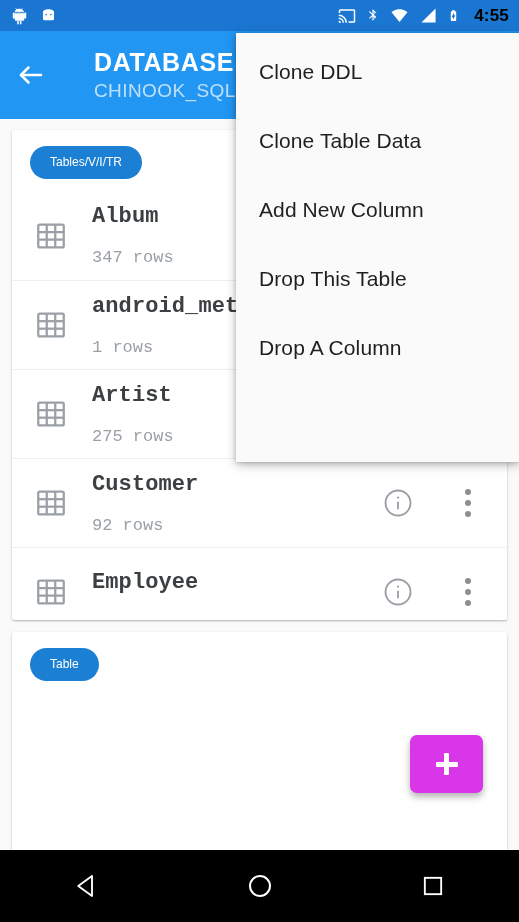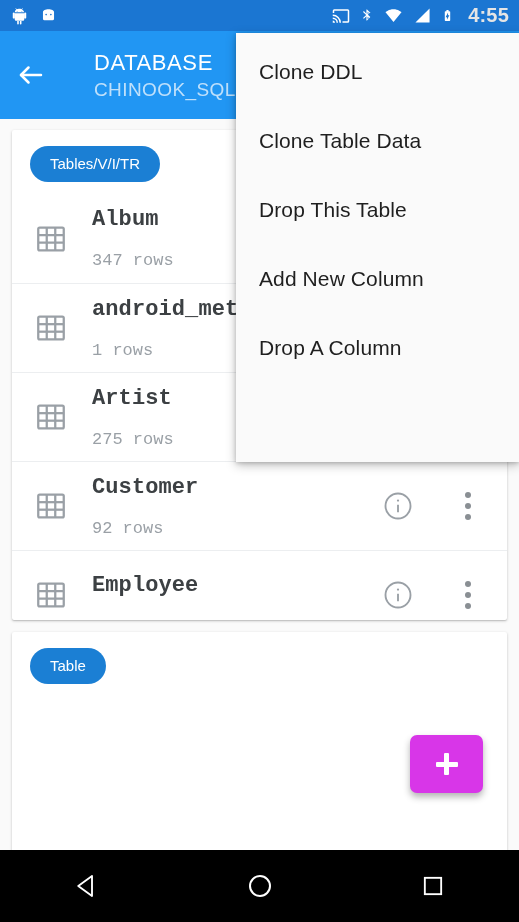--- a/index.html
+++ b/index.html
@@ -12,57 +12,57 @@
   #screen { position: relative; width: 519px; height: 922px; overflow: hidden; background: #fafafa; }
 
   
   .statusbar {
     position: absolute; left: 0; top: 0; width: 519px; height: 31px;
     background: #1b76d2; display: flex; align-items: center;
     padding: 0 10px; z-index: 5;
   }
   .sb-left { display: flex; align-items: center; gap: 10px; }
   .sb-right { margin-left: auto; display: flex; align-items: center; gap: 9px; }
-  .sb-time { color: #e5e5e5; font-size: 20px; font-weight: bold; letter-spacing: .2px; margin-left: 5px; }
+  .sb-time { color: #000000; font-size: 17px; font-weight: bold; letter-spacing: .2px; margin-left: 5px; }
   .sb-ic { display: block; }
 
   
   .appbar {
     position: absolute; left: 0; top: 31px; width: 519px; height: 88px;
     background: #2196f3; z-index: 3;
     display: flex; align-items: center;
   }
   .back-btn {
     width: 62px; height: 88px; display: flex; align-items: center; justify-content: center;
     flex: none; cursor: pointer;
   }
   .titles { display: flex; flex-direction: column; justify-content: center; padding-left: 32px; }
   .app-title {
-    color: #ffffff; font-size: 22px; font-weight: normal; letter-spacing: .6px;
+    color: #ffffff; font-size: 25px; font-weight: bold; letter-spacing: .6px;
     white-space: nowrap;
   }
   .app-sub {
     color: #bfe0fb; font-size: 19px; letter-spacing: .4px; margin-top: 3px;
     white-space: nowrap;
   }
 
   
   .content { position: absolute; left: 0; top: 119px; width: 519px; height: 731px; background: #fafafa; z-index: 1; }
 
   .card {
     position: absolute; left: 12px; width: 495px; background: #ffffff;
     border-radius: 2px;
     box-shadow: 0 1px 3px rgba(0,0,0,.20), 0 1px 1px rgba(0,0,0,.10);
   }
   .card-tables { top: 11px; height: 490px; overflow: hidden; }
   .card-schema { top: 513px; height: 320px; overflow: hidden; }
 
   .chip {
     display: inline-block; background: #1b7fd4; color: #ffffff;
-    border-radius: 18px; font-size: 15px; padding: 9px 20px 10px 20px;
+    border-radius: 18px; font-size: 12px; padding: 9px 20px 10px 20px;
     margin: 16px 0 0 18px; white-space: nowrap; cursor: pointer;
   }
 
   .tlist { margin-top: 12px; }
   .trow {
     position: relative; height: 89px; display: flex; align-items: center;
     border-top: 1px solid #eceef0; padding: 0 16px 0 22px; cursor: pointer;
   }
   .trow.first { border-top: none; }
   .grid-ic { flex: none; width: 34px; height: 34px; }
@@ -267,22 +267,22 @@
   </div>
 
   <div class="fab">
     <span class="plus-h"></span>
     <span class="plus-v"></span>
   </div>
 
   <div class="menu">
     <div class="menu-item">Clone DDL</div>
     <div class="menu-item">Clone Table Data</div>
+    <div class="menu-item">Add New Column</div>
     <div class="menu-item">Drop This Table</div>
-    <div class="menu-item">Add New Column</div>
     <div class="menu-item">Drop A Column</div>
   </div>
 
   <div class="navbar">
     <div class="nav-btn">
       <svg width="30" height="30" viewBox="0 0 24 24" fill="none" stroke="#ffffff" stroke-width="1.5" stroke-linejoin="round">
         <polygon points="16,4 5,12 16,20"></polygon>
       </svg>
     </div>
     <div class="nav-btn">

